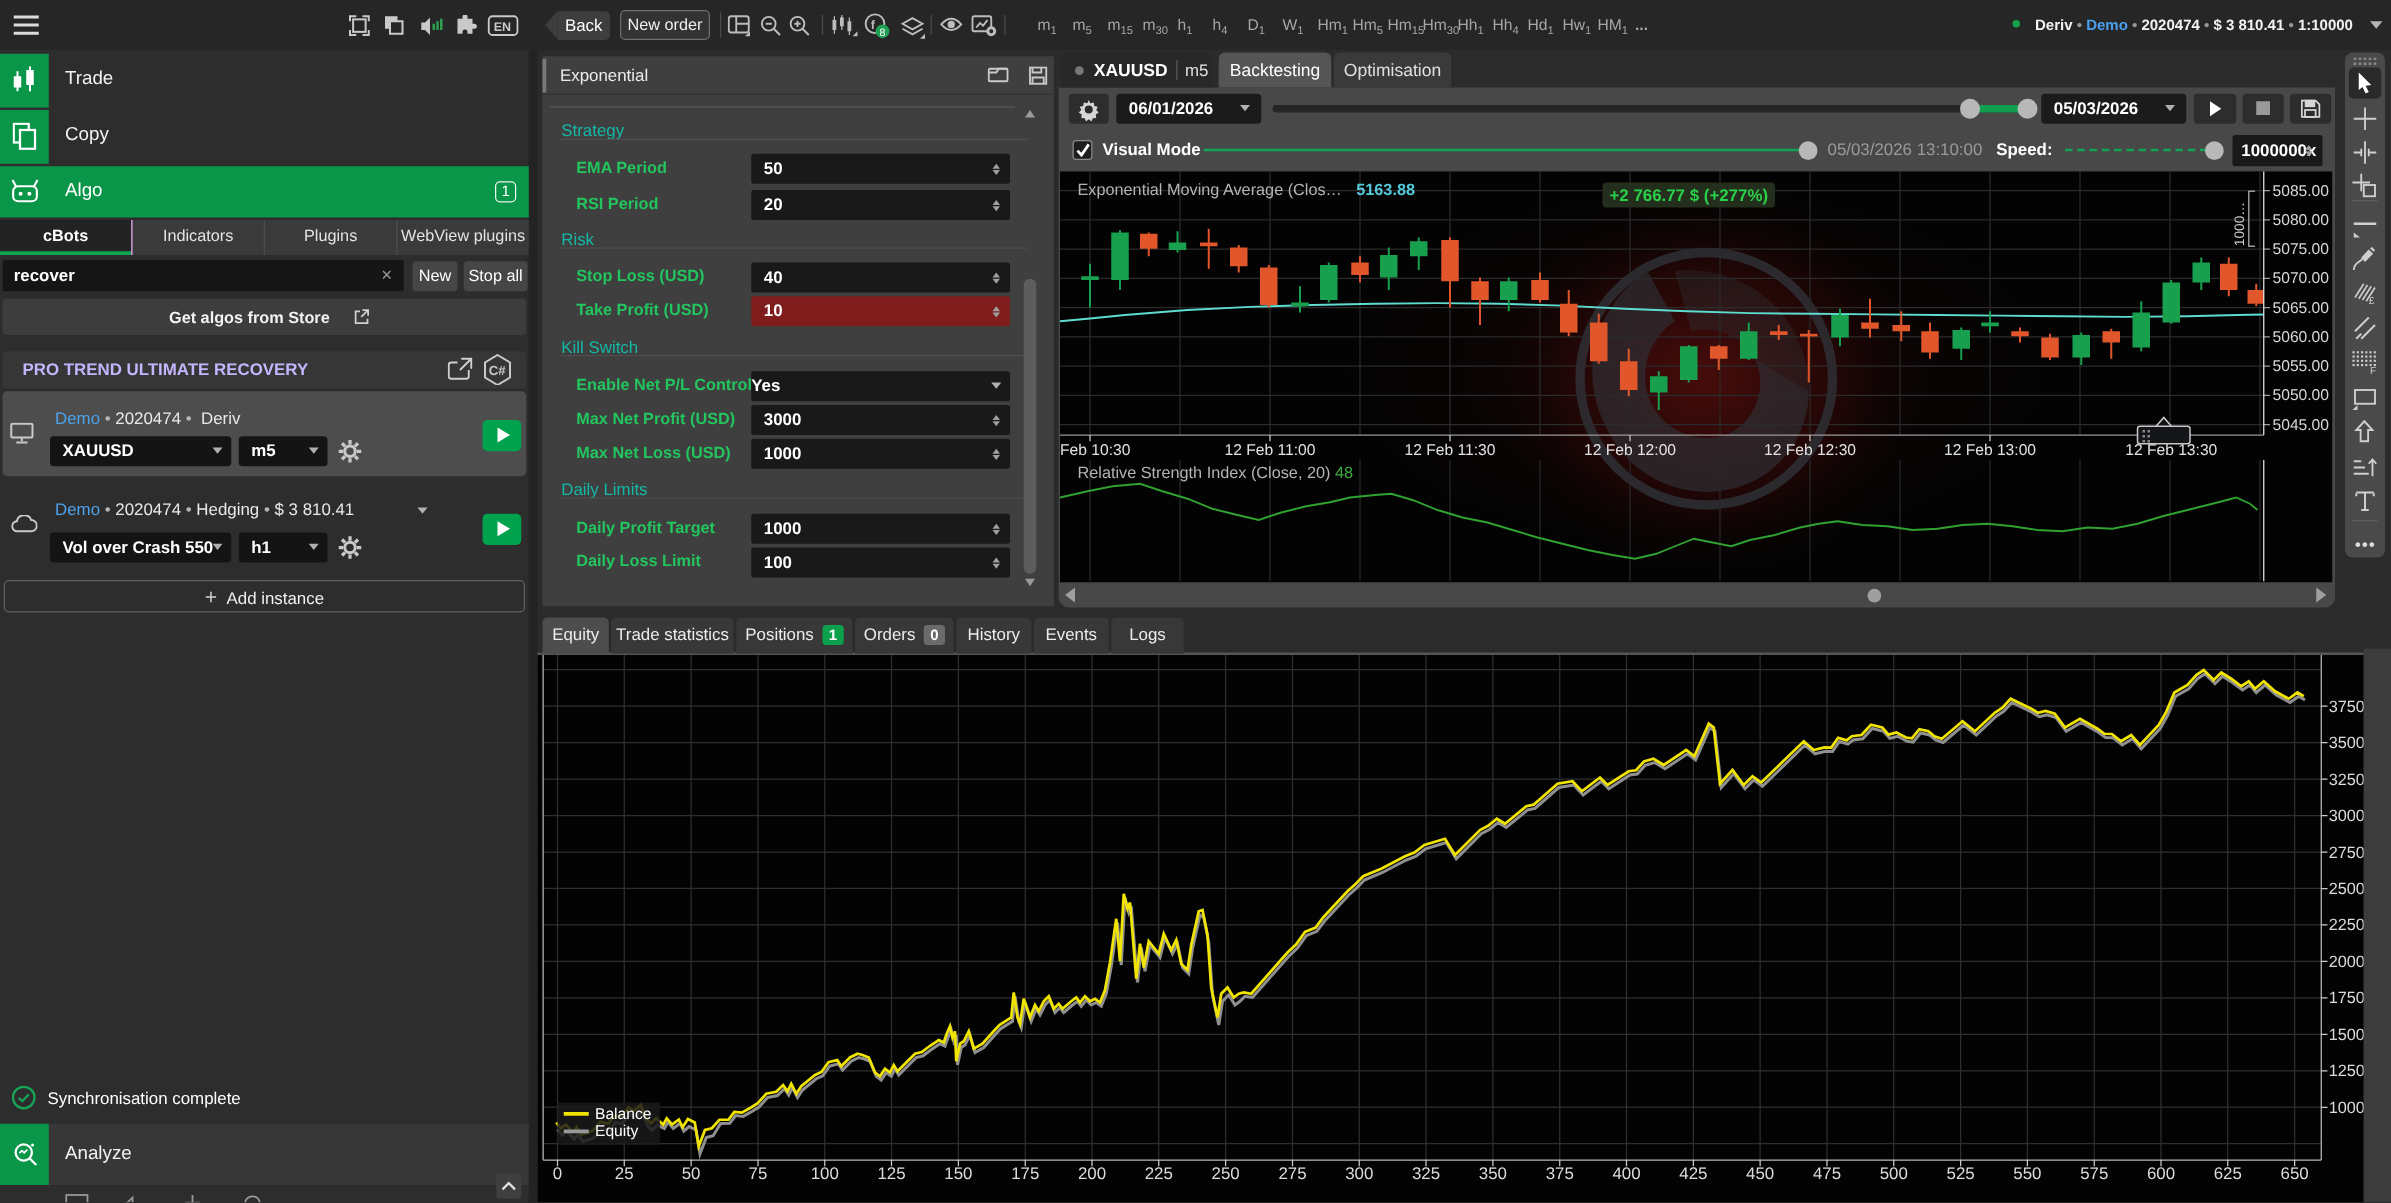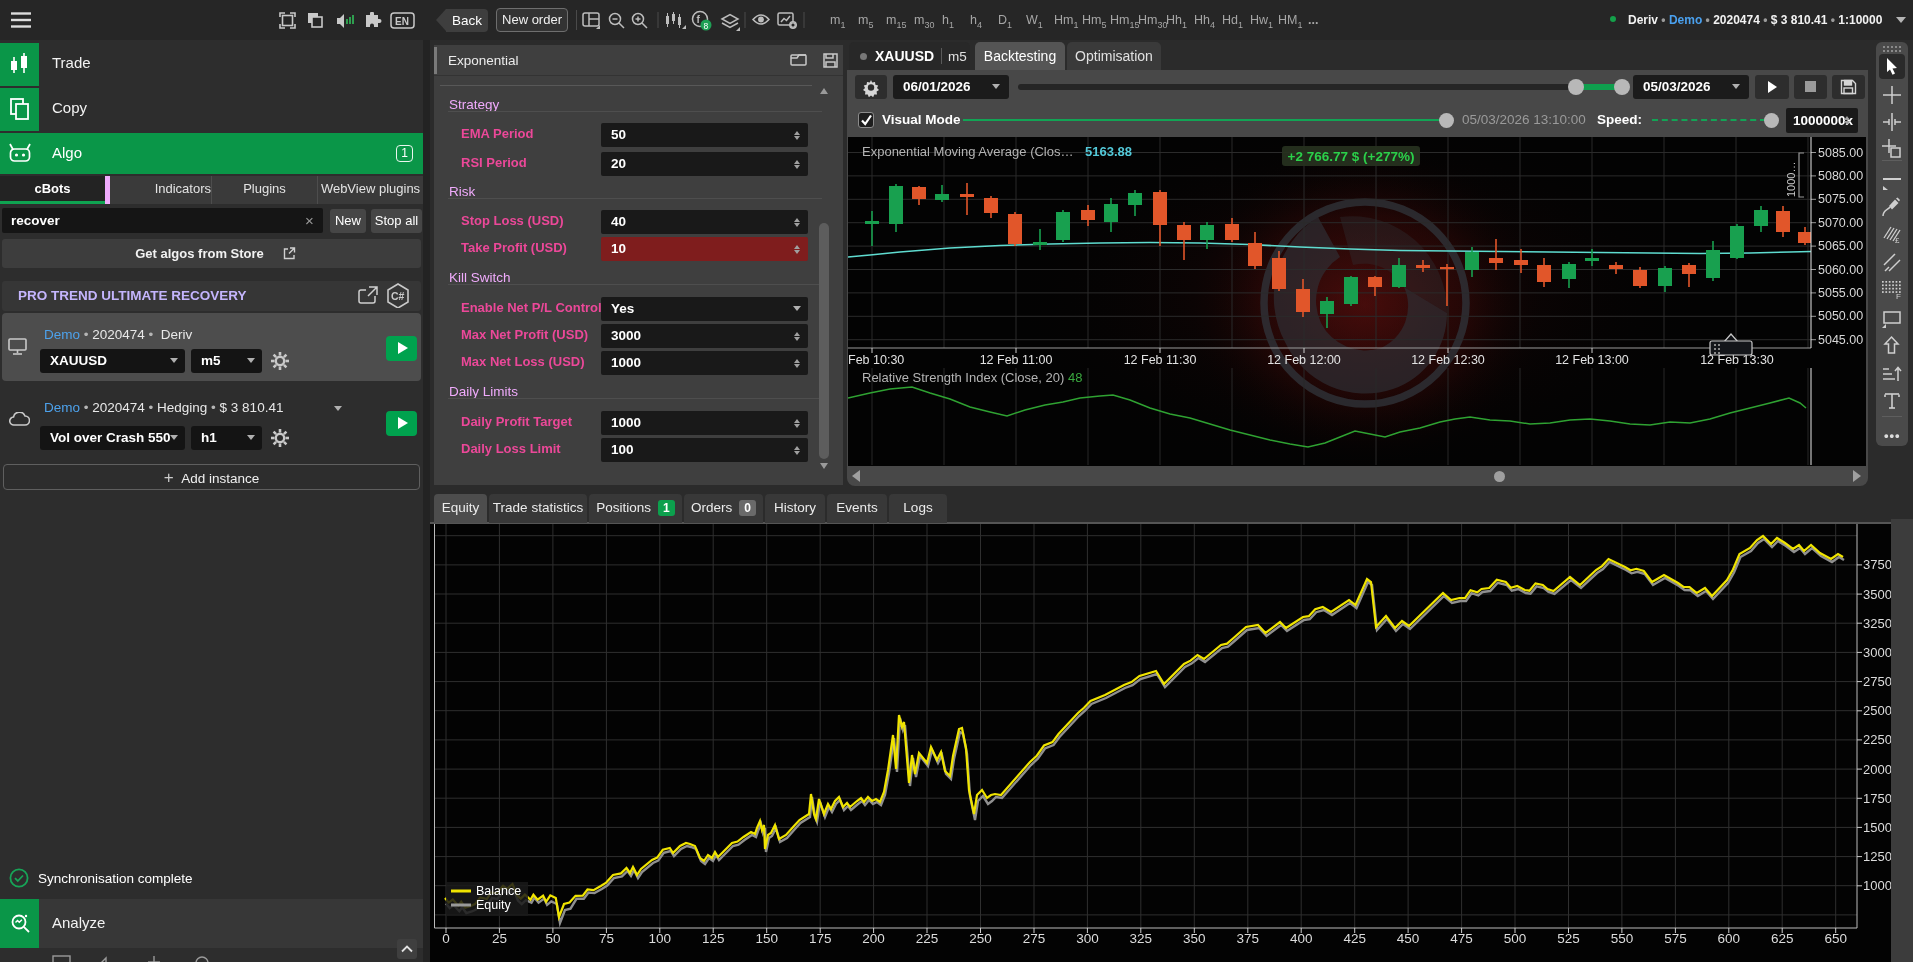--- a/index.html
+++ b/index.html
@@ -4,22 +4,22 @@
 body{width:1913px;height:962px;overflow:hidden;background:#2b2b2b;font-family:"Liberation Sans",sans-serif;position:relative;color:#e8e8e8}
 .abs{position:absolute}
 .tfm{position:absolute;top:13px;font-size:12.5px;color:#a6a6a6}
 .tfm sub{font-size:9px;color:#a6a6a6}
 .sel{position:absolute;background:#141414;border-radius:3px;color:#fff;font-size:13.5px;font-weight:bold;line-height:24px;padding-left:10px}
 .sel .ar{position:absolute;right:7px;top:9px;width:0;height:0;border-left:4.5px solid transparent;border-right:4.5px solid transparent;border-top:5px solid #b0b0b0}
 .spin{position:absolute;right:6px;top:6px;width:8px}
 .spin div{width:0;height:0;border-left:3.5px solid transparent;border-right:3.5px solid transparent;margin:1.5px 0}
 .spin .u{border-bottom:4.5px solid #a0a0a0}
 .spin .d{border-top:4.5px solid #a0a0a0}
-.plab{position:absolute;left:30px;font-size:13px;font-weight:bold;color:#ec4899}
-.psec{position:absolute;left:15px;font-size:13.5px;color:#f0abfc}
+.plab{position:absolute;left:30px;font-size:13px;font-weight:bold;color:#22c55e}
+.psec{position:absolute;left:15px;font-size:13.5px;color:#14b8a6}
 .psecline{position:absolute;left:14px;right:28px;height:1px;background:#4e4e4e}
 </style></head><body>
 
 <div class="abs" style="left:0;top:0;width:1913px;height:40px;background:#262626"></div>
 
 <svg class="abs" style="left:10px;top:11px" width="22" height="18">
     <g stroke="#dcdcdc" stroke-width="2.4">
       <line x1="1" y1="2.5" x2="21" y2="2.5"></line>
       <line x1="1" y1="9" x2="21" y2="9"></line>
       <line x1="1" y1="15.5" x2="21" y2="15.5"></line>
@@ -152,21 +152,21 @@
       <line x1="18" y1="7.5" x2="21" y2="2"></line>
     </g>
     <circle cx="7.5" cy="13" r="1.6" fill="#fff"></circle>
     <circle cx="14.5" cy="13" r="1.6" fill="#fff"></circle>
   </svg>
 <div class="abs" style="left:52px;top:144px;font-size:15px;color:#fff">Algo</div>
 <div class="abs" style="left:396px;top:145px;width:17px;height:17px;border:1.5px solid #eaf6ef;border-radius:4px;font-size:12px;line-height:15px;text-align:center;color:#fff">1</div>
 
 <div class="abs" style="left:0;top:176px;width:423px;height:28px;background:#3a3a3a"></div>
 <div class="abs" style="left:0;top:176px;width:105px;height:28px;background:#232323;border-bottom:3px solid #0fa351;font-size:13px;font-weight:bold;color:#fff;text-align:center;line-height:25px">cBots</div>
-<div class="abs" style="left:105px;top:176px;width:106px;height:28px;border-left:5px solid #f0abfc;font-size:13px;color:#e3e3e3;text-align:right;line-height:26px">Indicators</div>
+<div class="abs" style="left:105px;top:176px;width:106px;height:28px;border-left:1px solid #f0abfc;font-size:13px;color:#e3e3e3;text-align:center;line-height:26px">Indicators</div>
 <div class="abs" style="left:211px;top:176px;width:106px;height:28px;border-left:1px solid #4d4d4d;font-size:13px;color:#e3e3e3;text-align:center;line-height:26px">Plugins</div>
 <div class="abs" style="left:317px;top:176px;width:106px;height:28px;border-left:1px solid #4d4d4d;font-size:13px;color:#e3e3e3;text-align:center;line-height:26px">WebView plugins</div>
 
 <div class="abs" style="left:2px;top:208px;width:321px;height:25px;background:#151515;border-radius:2px;font-size:13.5px;font-weight:bold;color:#fff;line-height:25px;padding-left:9px">recover</div>
 <div class="abs" style="left:305px;top:208px;font-size:15px;color:#9a9a9a;line-height:25px">×</div>
 <div class="abs" style="left:330px;top:209px;width:36px;height:24px;background:#464646;border-radius:3px;font-size:13px;color:#fff;text-align:center;line-height:24px">New</div>
 <div class="abs" style="left:371px;top:209px;width:51px;height:24px;background:#464646;border-radius:3px;font-size:13px;color:#fff;text-align:center;line-height:24px">Stop all</div>
 
 <div class="abs" style="left:2px;top:239px;width:419px;height:29px;background:#3d3d3d;border-radius:3px;font-size:13px;font-weight:bold;color:#f2f2f2;text-align:center;line-height:29px"><span style="margin-right:24px">Get algos from Store</span></div>
 <svg class="abs" style="left:283px;top:247px" width="13" height="13">
@@ -311,21 +311,21 @@
       <div class="d"></div>
     </div></div>
 <div class="plab" style="left:461px;top:240px">Take Profit (USD)</div>
 <div class="abs" style="left:601px;top:237px;width:207px;height:24px;background:#7f1d1d;border-radius:2px;font-size:13.5px;font-weight:bold;color:#fff;line-height:24px;padding-left:10px">10<div class="spin">
       <div class="u"></div>
       <div class="d"></div>
     </div></div>
 <div class="psec" style="left:449px;top:270px">Kill Switch</div>
 <div class="psecline" style="left:448px;top:284px;width:374px;right:auto"></div>
 <div class="plab" style="left:461px;top:300px">Enable Net P/L Control</div>
-<div class="abs" style="left:601px;top:297px;width:207px;height:24px;background:#191919;border-radius:2px;font-size:13.5px;font-weight:bold;color:#fff;line-height:24px;padding-left:10px">Yes<div class="ar" style="position:absolute;right:7px;top:9px;width:0;height:0;border-left:4.5px solid transparent;border-right:4.5px solid transparent;border-top:5px solid #b0b0b0"></div></div>
+<div class="abs" style="left:601px;top:297px;width:207px;height:24px;background:#191919;border-radius:2px;font-size:13.5px;font-weight:bold;color:#fff;line-height:24px;">Yes<div class="ar" style="position:absolute;right:7px;top:9px;width:0;height:0;border-left:4.5px solid transparent;border-right:4.5px solid transparent;border-top:5px solid #b0b0b0"></div></div>
 <div class="plab" style="left:461px;top:327px">Max Net Profit (USD)</div>
 <div class="abs" style="left:601px;top:324px;width:207px;height:24px;background:#191919;border-radius:2px;font-size:13.5px;font-weight:bold;color:#fff;line-height:24px;padding-left:10px">3000<div class="spin">
       <div class="u"></div>
       <div class="d"></div>
     </div></div>
 <div class="plab" style="left:461px;top:354px">Max Net Loss (USD)</div>
 <div class="abs" style="left:601px;top:351px;width:207px;height:24px;background:#191919;border-radius:2px;font-size:13.5px;font-weight:bold;color:#fff;line-height:24px;padding-left:10px">1000<div class="spin">
       <div class="u"></div>
       <div class="d"></div>
     </div></div>

